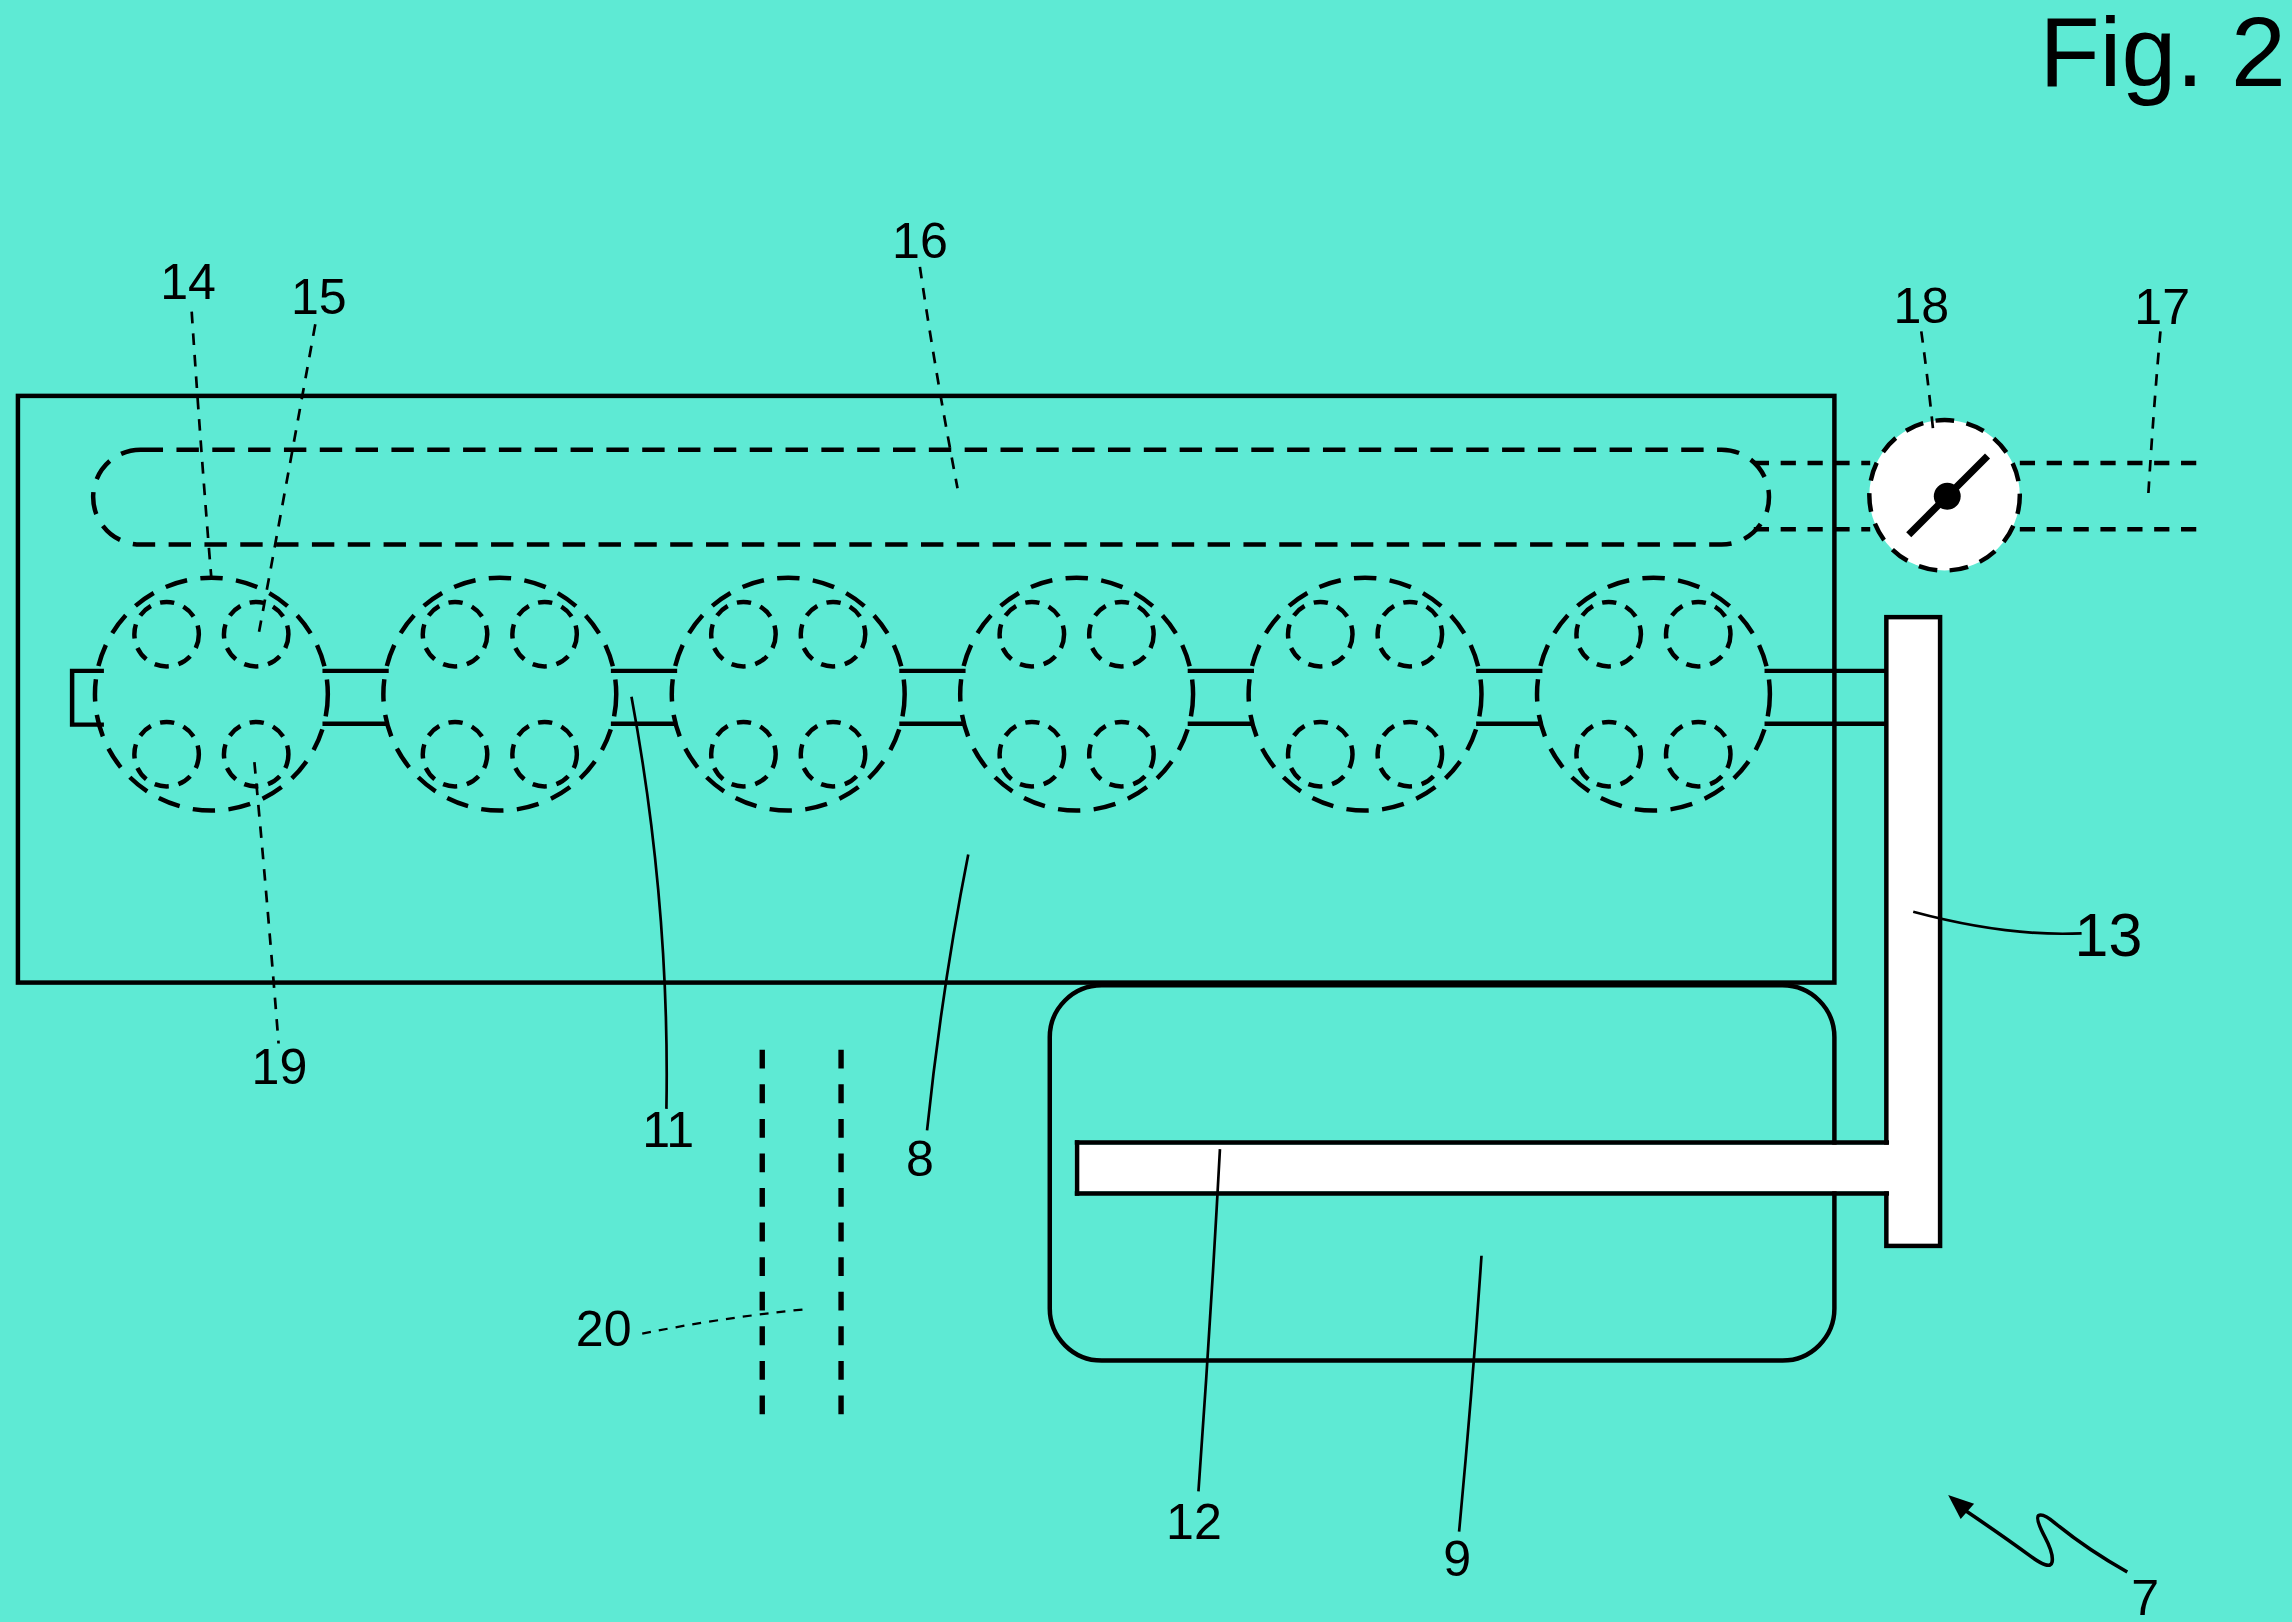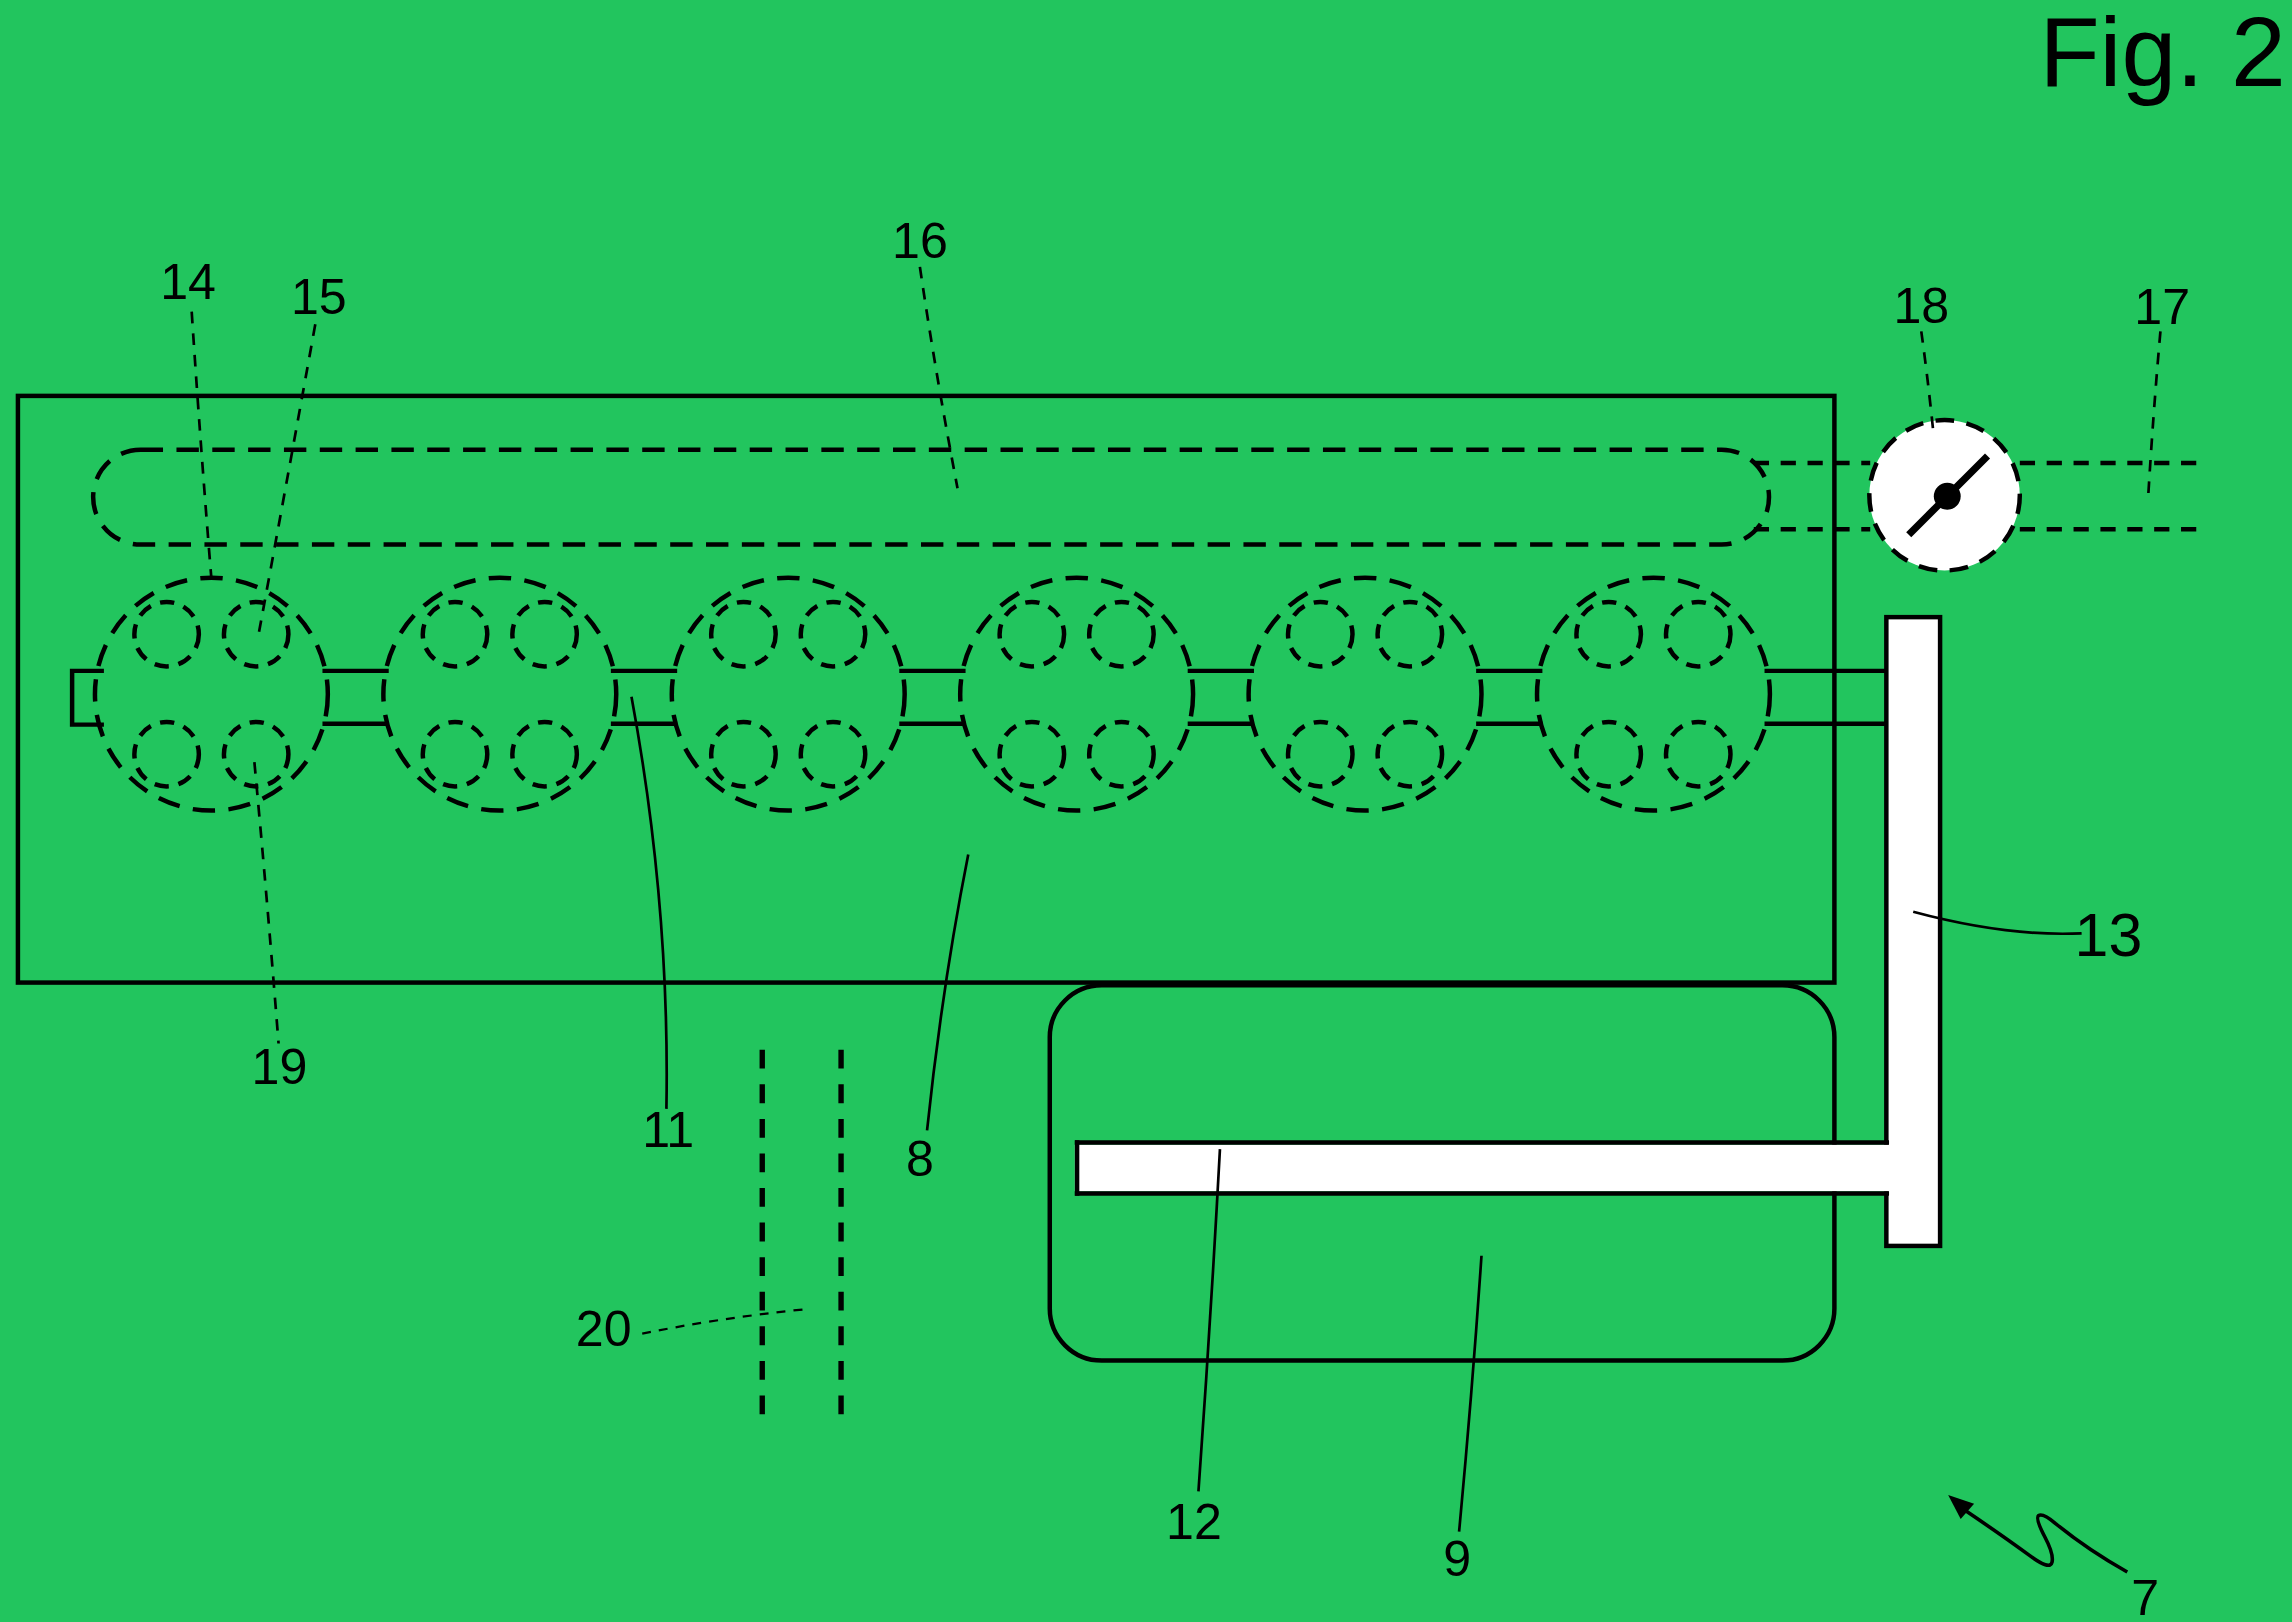--- a/index.html
+++ b/index.html
@@ -1,16 +1,16 @@
 <!DOCTYPE html>
 <html style="font-size:14.3px"><head>
 <meta charset="utf-8">
 <style>
   html,body{margin:0;padding:0;background:#ffffff;}
-  .page{width:2293px;height:1623px;position:relative;background:#22c55e;overflow:hidden;}
+  .page{width:2293px;height:1623px;position:relative;background:#5eead4;overflow:hidden;}
   svg{position:absolute;top:0;left:0;}
   text{font-family:"Liberation Sans",sans-serif;fill:#000;}
 </style>
 </head>
 <body>
 <div class="page">
 <svg width="2293" height="1623" viewBox="0 0 2560 1812">
 
   <rect x="20" y="442" width="2028" height="655" fill="none" stroke="#000" stroke-width="5"></rect>
 

